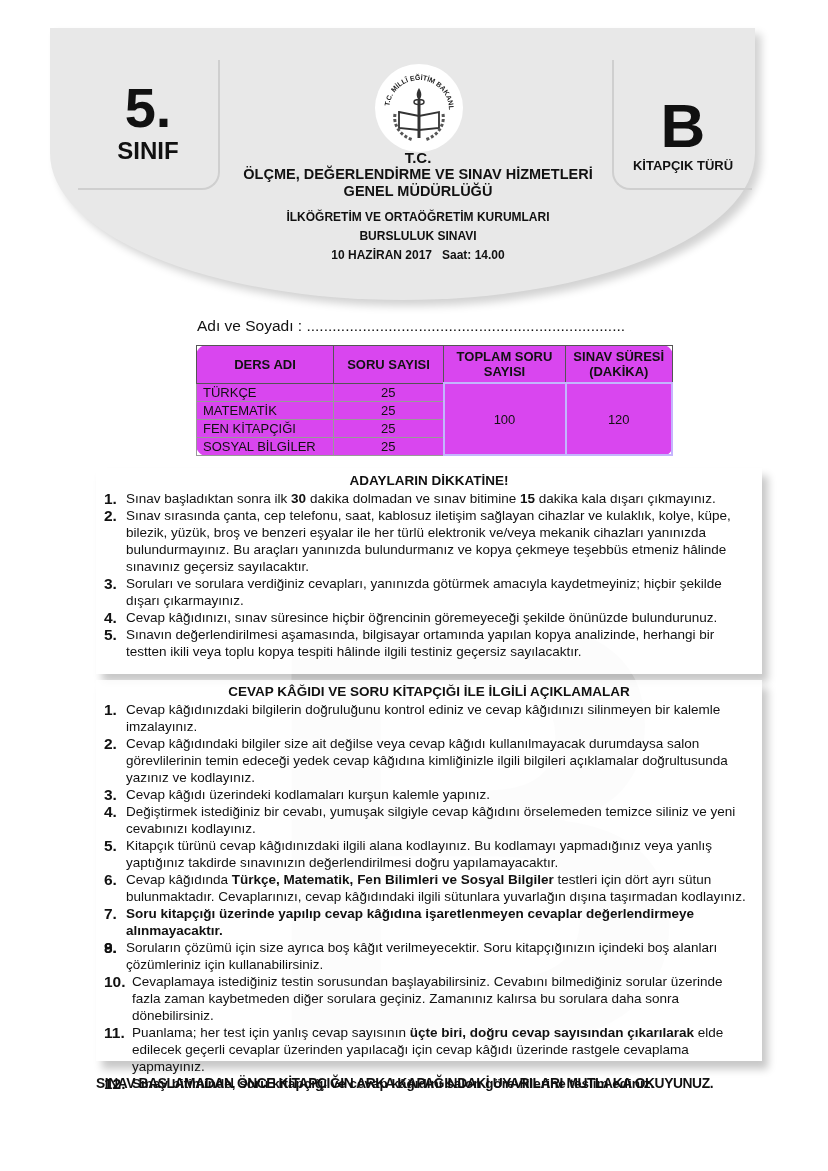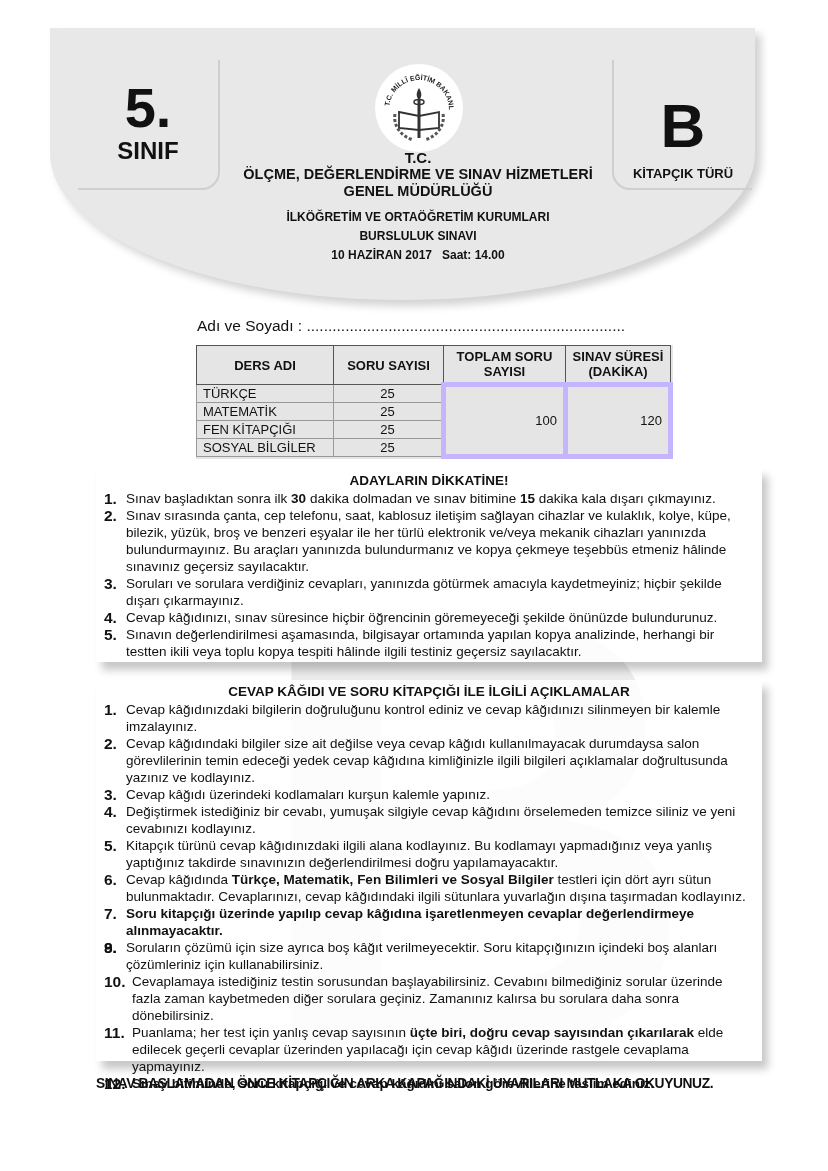--- a/index.html
+++ b/index.html
@@ -4,34 +4,34 @@
 <style>
   html, body { margin:0; padding:0; background:#ffffff; }
   body { width:828px; height:1171px; position:relative; overflow:hidden; font-family:"Liberation Sans", sans-serif; color:#111; }
   .watermark { position:absolute; left:250px; top:520px; font-family:"Liberation Sans", sans-serif; font-weight:bold; font-size:620px; line-height:1; color:#ececec; z-index:0; }
   .header-shape { position:absolute; left:50px; top:28px; width:705px; height:272px; background:#e8e8e8; border-radius:0 0 360px 360px / 0 0 150px 150px; box-shadow:6px 6px 8px rgba(0,0,0,0.18); z-index:1; }
   .grade-box { position:absolute; left:78px; top:60px; width:140px; height:128px; border-right:2px solid #cfcfcf; border-bottom:2px solid #cfcfcf; border-radius:0 0 18px 0; z-index:2; text-align:center; }
   .grade-num { font-weight:bold; font-size:56px; line-height:60px; margin-top:18px; }
   .grade-label { font-weight:bold; font-size:24px; line-height:26px; }
   .booklet-box { position:absolute; left:612px; top:60px; width:138px; height:128px; border-left:2px solid #cfcfcf; border-bottom:2px solid #cfcfcf; border-radius:0 0 0 18px; z-index:2; text-align:center; }
   .booklet-letter { font-weight:bold; font-size:62px; line-height:64px; margin-top:34px; }
-  .booklet-label { font-weight:bold; font-size:13px; line-height:16px; margin-top:8px; }
+  .booklet-label { font-weight:bold; font-size:13px; line-height:16px; margin-top:0; }
   .logo { position:absolute; left:375px; top:64px; width:88px; height:88px; border-radius:50%; background:#fff; z-index:2; }
   .logo svg { width:88px; height:88px; }
   .title-block { position:absolute; left:200px; top:150px; width:436px; text-align:center; z-index:2; font-weight:bold; }
   .title-block .tc { font-size:15px; line-height:16px; }
   .title-block .line { font-size:14.5px; line-height:17px; }
   .title-block .exam { font-size:12px; line-height:19px; }
   .title-block .gap { height:8px; }
   .name-line { position:absolute; left:197px; top:317px; font-size:15.5px; z-index:2; }
-  table.courses { position:absolute; left:196px; top:345px; width:477px; border-collapse:collapse; z-index:2; background:#e5e5e5; font-size:13px; }
+  table.courses { position:absolute; left:196px; top:345px; width:477px; border-collapse:collapse; z-index:2; background:#d946ef; font-size:13px;border-radius:11px; }
   table.courses th { border:1px solid #555; font-weight:bold; font-size:13px; height:36px; line-height:15px; padding:0 3px; }
   table.courses td { border:1px solid #999; height:17px; line-height:17px; padding:0 6px; }
   table.courses td.num { text-align:center; }
-  table.courses td.merged { text-align:right; vertical-align:middle; border:5px solid #c4b5fd; }
+  table.courses td.merged { text-align:center; vertical-align:middle; border:2px solid #c4b5fd; }
   .panel { position:absolute; background:#fff; box-shadow:6px 8px 8px rgba(0,0,0,0.22); z-index:2; }
   .panel-title { text-align:center; font-weight:bold; font-size:13.5px; line-height:18px; }
   .item { position:relative; padding-left:22px; font-size:13.5px; line-height:17px; }
   .item .n { position:absolute; left:0; top:0; font-weight:bold; font-size:15.5px; }
   .item.wide { padding-left:28px; }
   .footer-note { position:absolute; left:96px; top:1076px; font-weight:bold; font-size:13.8px; letter-spacing:-0.4px; z-index:2; }
 </style>
 </head>
 <body>
 
@@ -99,21 +99,21 @@
     <td>FEN KİTAPÇIĞI</td>
     <td class="num">25</td>
   </tr>
   <tr>
     <td>SOSYAL BİLGİLER</td>
     <td class="num">25</td>
   </tr>
 </tbody>
   </table>
 
-<div class="panel" style="left:96px; top:468px; width:650px; height:190px; padding:4px 8px 0 8px; background:rgba(255,255,255,0.85);">
+<div class="panel" style="left:96px; top:468px; width:650px; height:190px; padding:4px 8px 12px 8px; background:rgba(255,255,255,0.85);">
   <div class="panel-title">ADAYLARIN DİKKATİNE!</div>
   <div class="item">
     <span class="n">1.</span>
     <span>Sınav başladıktan sonra ilk </span><b>30</b><span> dakika dolmadan ve sınav bitimine </span><b>15</b><span> dakika kala dışarı çıkmayınız.</span>
   </div>
   <div class="item">
     <span class="n">2.</span><span>Sınav sırasında çanta, cep telefonu, saat, kablosuz iletişim sağlayan cihazlar ve kulaklık, kolye, küpe, bilezik, yüzük, broş ve benzeri eşyalar ile her türlü elektronik ve/veya mekanik cihazları yanınızda bulundurmayınız. Bu araçları yanınızda bulundurmanız ve kopya çekmeye teşebbüs etmeniz hâlinde sınavınız geçersiz sayılacaktır.</span>
   </div>
   <div class="item">
     <span class="n">3.</span><span>Soruları ve sorulara verdiğiniz cevapları, yanınızda götürmek amacıyla kaydetmeyiniz; hiçbir şekilde dışarı çıkarmayınız.</span>

